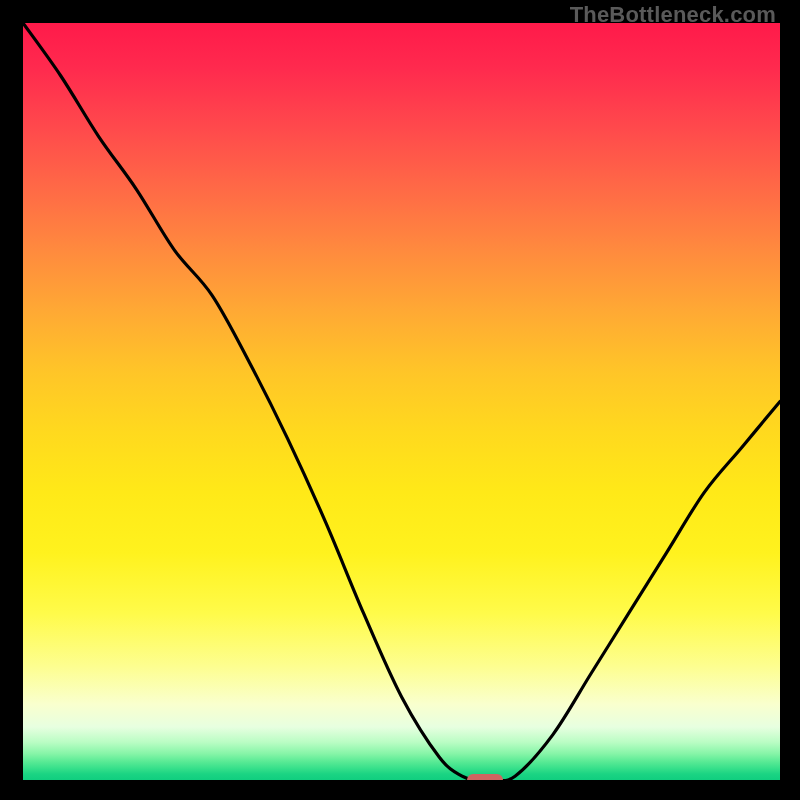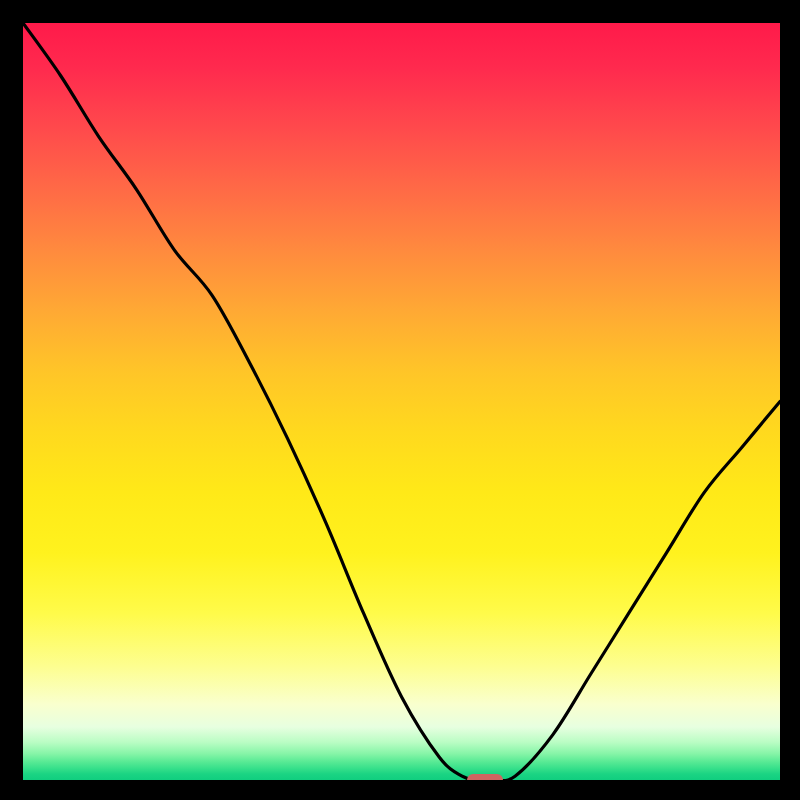--- a/index.html
+++ b/index.html
@@ -73,20 +73,21 @@
     height: 12px;
     border-radius: 6px;
     background: #cf6561;
     transform: translate(-50%, -50%);
   }
 </style>
 </head>
 <body>
 
 <div class="frame">
+  <div class="attribution">TheBottleneck.com</div>
 
   <div class="plot-area">
     <div class="gradient-bg"></div>
     <svg class="curve" viewBox="0 0 757 757" preserveAspectRatio="none">
       <path id="curve-path" fill="none" stroke="#000000" stroke-width="3.2" stroke-linejoin="round" stroke-linecap="round" d="M 0.00 0.00 C 6.31 8.83, 25.23 34.06, 37.85 52.99 C 50.47 71.92, 63.08 94.63, 75.70 113.55 C 88.32 132.48, 100.93 147.61, 113.55 166.54 C 126.17 185.46, 138.78 209.44, 151.40 227.10 C 164.02 244.76, 176.63 253.59, 189.25 272.52 C 201.87 291.44, 214.48 316.68, 227.10 340.65 C 239.72 364.62, 252.33 389.85, 264.95 416.35 C 277.57 442.84, 290.18 470.60, 302.80 499.62 C 315.42 528.64, 328.03 561.44, 340.65 590.46 C 353.27 619.48, 365.88 649.76, 378.50 673.73 C 391.12 697.70, 406.26 721.04, 416.35 734.29 C 426.44 747.54, 432.75 749.43, 439.06 753.22 C 445.37 757.00, 449.15 756.37, 454.20 757.00 C 459.25 757.63, 463.03 757.63, 469.34 757.00 C 475.65 756.37, 481.96 760.79, 492.05 753.22 C 502.14 745.64, 517.28 728.61, 529.90 711.58 C 542.52 694.55, 555.13 671.21, 567.75 651.02 C 580.37 630.83, 592.98 610.65, 605.60 590.46 C 618.22 570.27, 630.83 550.09, 643.45 529.90 C 656.07 509.71, 668.68 487.00, 681.30 469.34 C 693.92 451.68, 706.53 439.06, 719.15 423.92 C 731.77 408.78, 750.69 386.07, 757.00 378.50"></path>
     </svg>
     <div id="marker" class="marker" style="left: 461.77px; top: 757px; background: rgb(207, 101, 97);"></div>
   </div>
 </div>
 

